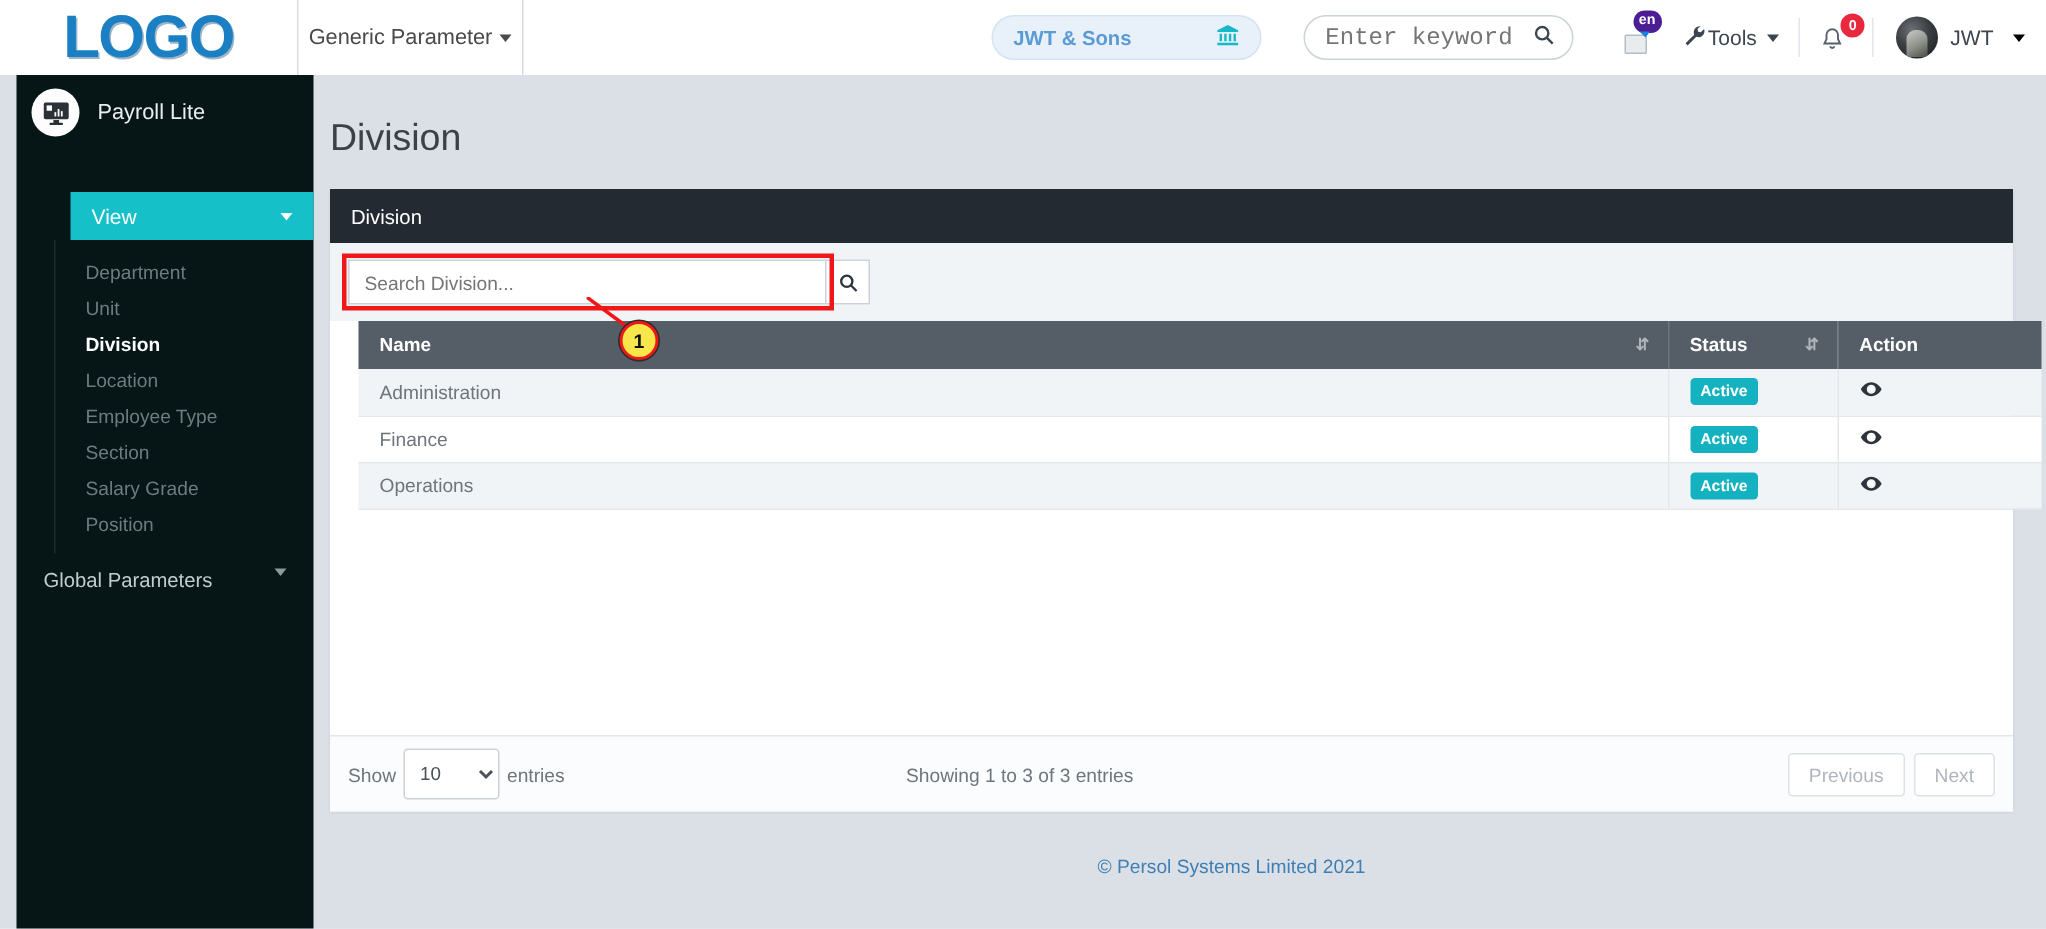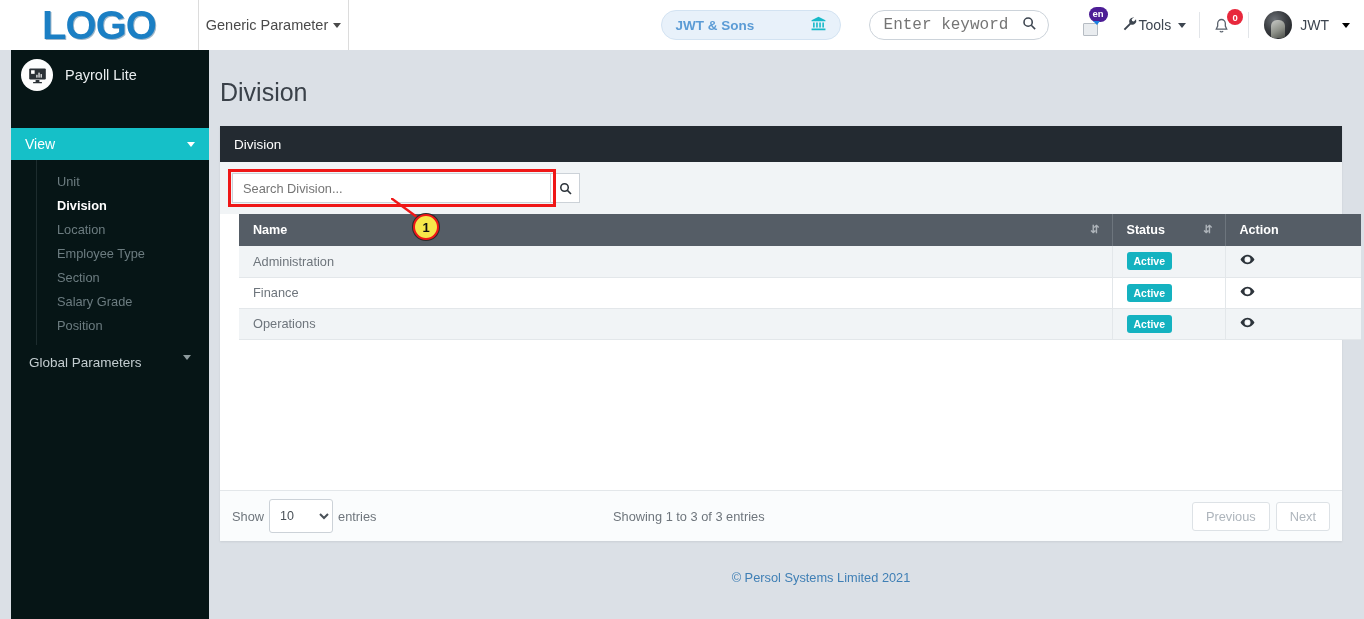--- a/index.html
+++ b/index.html
@@ -128,21 +128,21 @@
   }
   #brand-icon {
     width: 32px; height: 32px; border-radius: 50%;
     background: #fdfdfd; display: flex; align-items: center; justify-content: center;
   }
   #brand-label { color: #e9edef; font-size: 14.5px; }
   #view-item {
     height: 32px; background: #15c0c8;
     display: flex; align-items: center;
     padding: 0 14px; color: #ffffff; font-size: 14px;
-    cursor: pointer; margin-top: 28px;
+    cursor: pointer; margin-top: 28px; margin-left: 36px;
   }
   #view-item .caret { margin-left: auto; }
   #submenu { padding: 9px 0 8px 0; border-left: 1px solid #1d2c2e; margin-left: 25px; }
   .submenu-item {
     height: 24px; display: flex; align-items: center;
     padding-left: 20px; font-size: 12.8px; color: #6c7c80;
     cursor: pointer;
   }
   .submenu-item.active { color: #ffffff; font-weight: bold; }
   #global-params {
@@ -248,21 +248,21 @@
     background: #fafcfd; border-top: 1px solid #e3e7ea;
     display: flex; align-items: center; padding: 0 12px;
   }
   #show-entries { display: flex; align-items: center; gap: 5px; font-size: 12.8px; color: #6e757c; }
   #entries-select {
     width: 64px; height: 34px; font-size: 12.5px; color: #4a5158;
     border: 1px solid #ccd2d8; border-radius: 3px; background: #fff;
     font-family: "Liberation Sans", sans-serif; padding-left: 6px;
   }
   #showing-info {
-    position: absolute; left: 393px;
+    position: absolute; left: 384px;
     font-size: 12.8px; color: #6e757c;
   }
   #pager { margin-left: auto; display: flex; gap: 6px; }
   .pager-btn {
     border: 1px solid #dde2e6; background: #fff; color: #aeb5bc;
     font-size: 12.8px; padding: 6px 13px; border-radius: 3px; cursor: pointer;
     font-family: "Liberation Sans", sans-serif;
   }
   #copyright {
     position: absolute; left: 0; top: 520px;
@@ -354,20 +354,23 @@
     </span>
     <span id="brand-label">Payroll Lite</span>
   </div>
 
   <div id="view-item">
     <span>View</span>
     <span class="caret"></span>
   </div>
 
   <div id="submenu">
+    <div class="submenu-item">
+        <span>Department</span>
+      </div>
     <div class="submenu-item">
         <span>Unit</span>
       </div>
     <div class="submenu-item active">
         <span>Division</span>
       </div>
     <div class="submenu-item">
         <span>Location</span>
       </div>
     <div class="submenu-item">

